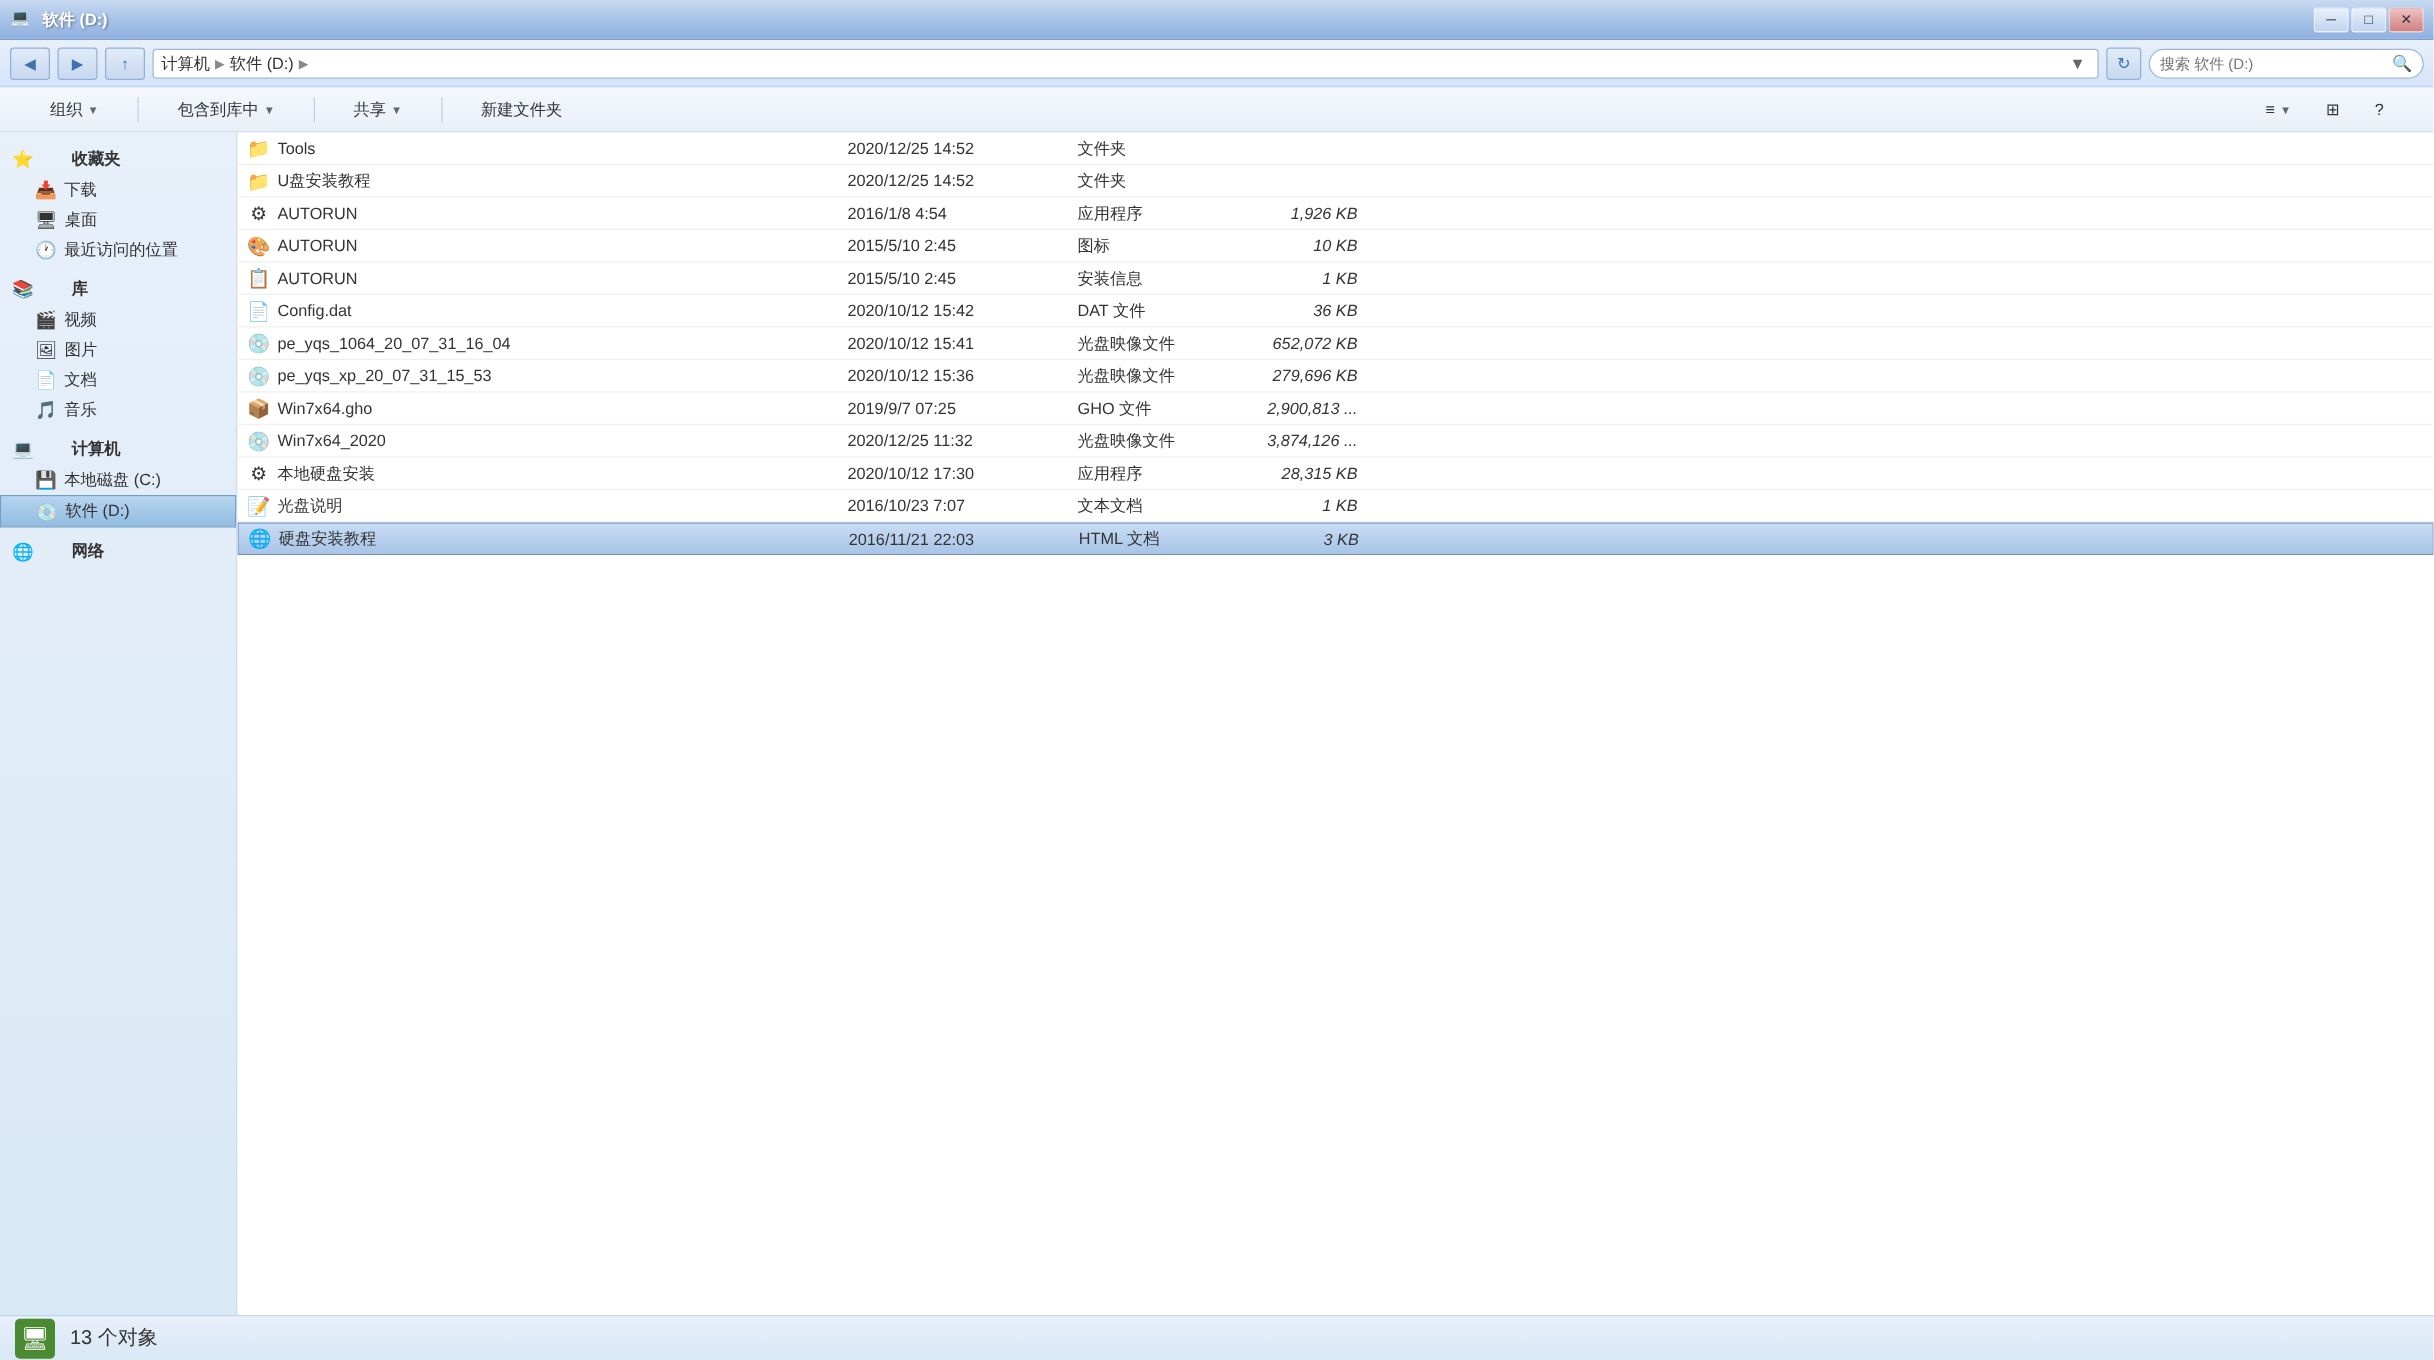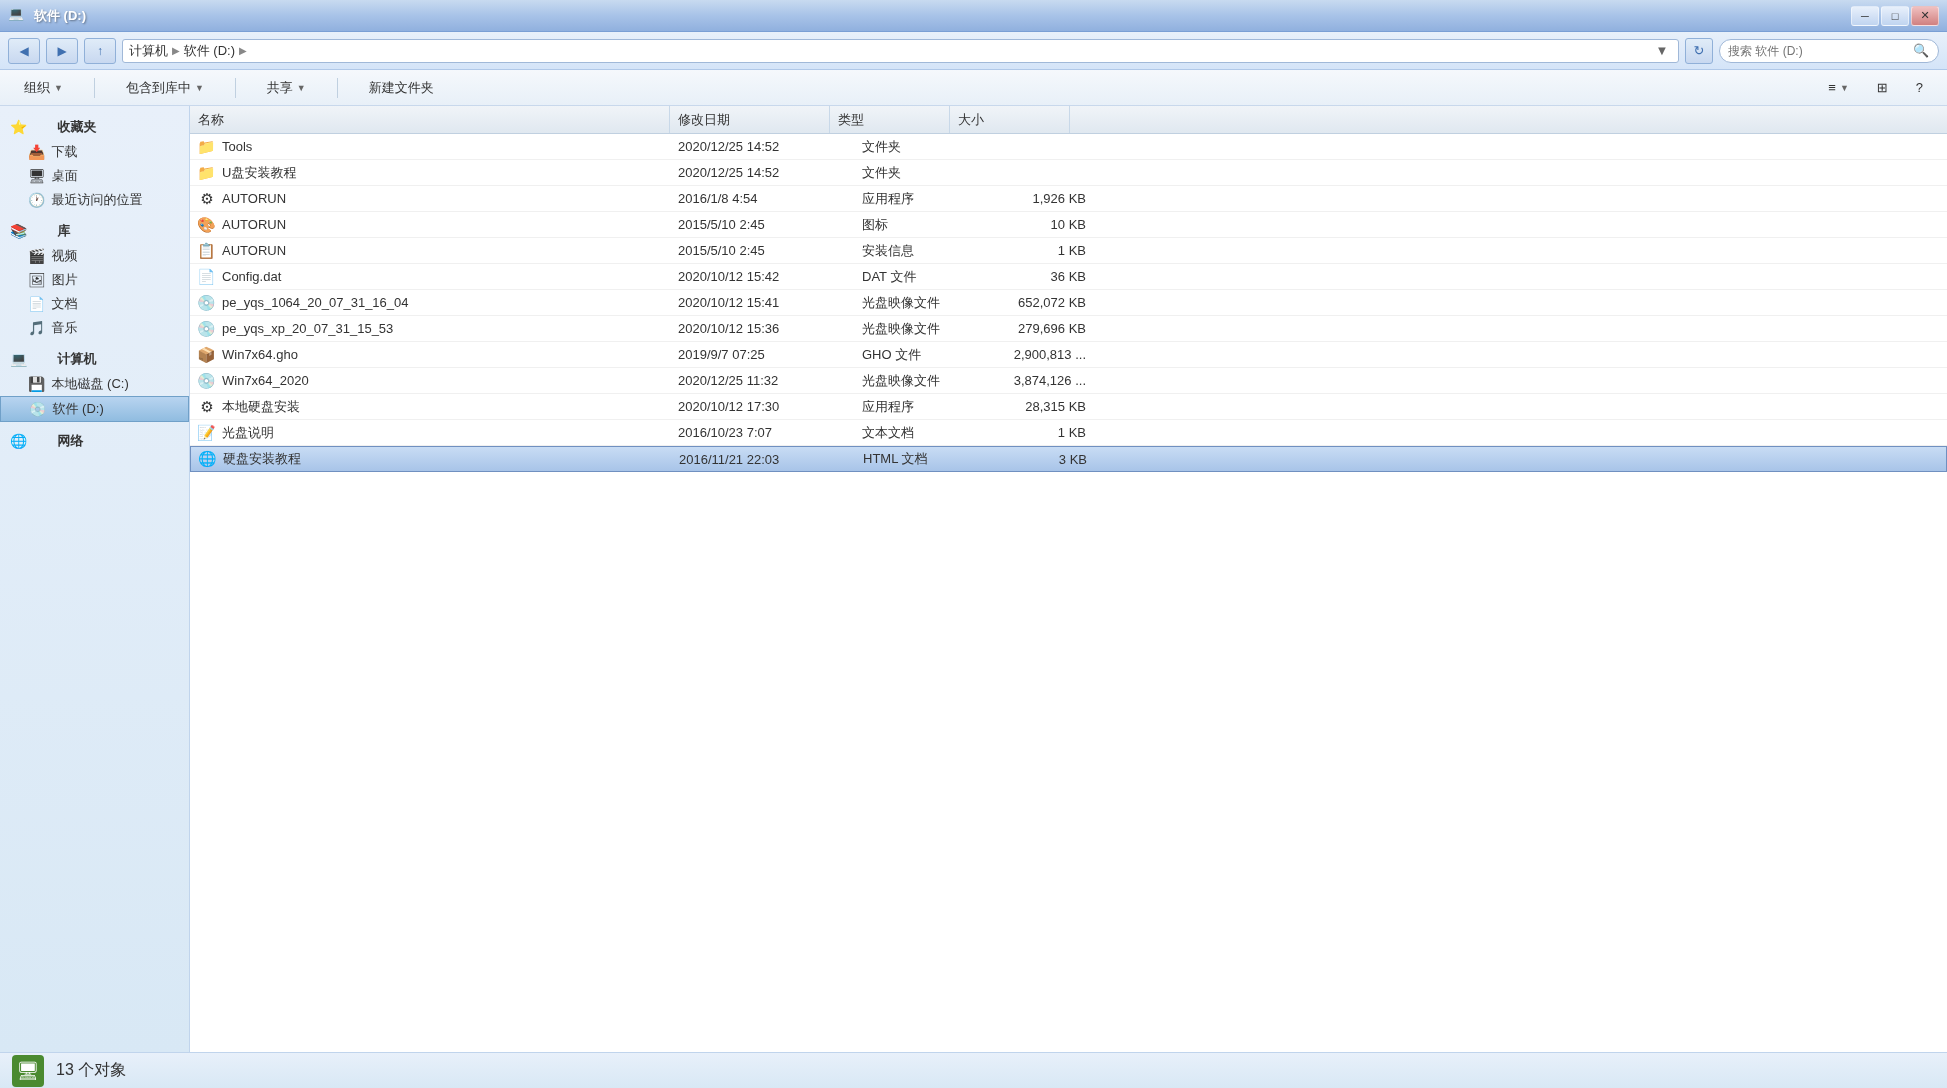--- a/index.html
+++ b/index.html
@@ -137,21 +137,21 @@
       background: transparent;
     }
     .search-icon-span { color: #666; }
 
     
     .toolbar {
       height: 36px;
       background: linear-gradient(to bottom, #f5f8fc, #e8f0f8);
       display: flex;
       align-items: center;
-      padding: 0 12px;
+      padding: 0 28px;
       gap: 15px;
       border-bottom: 1px solid #c8d8ec;
       justify-content: center;
     }
     .toolbar-btn {
       height: 28px;
       padding: 0 12px;
       background: transparent;
       border: none;
       cursor: pointer;
@@ -272,21 +272,21 @@
       white-space: nowrap;
       text-overflow: ellipsis;
       display: flex;
       align-items: center;
       gap: 6px;
       height: 100%;
     }
     .cell-name { width: 480px; }
     .cell-date { width: 160px; }
     .cell-type { width: 120px; margin-left: 24px; }
-    .cell-size { width: 120px; text-align: right; justify-content: flex-end; }
+    .cell-size { width: 120px; text-align: right; justify-content: flex-end; font-style: italic; }
 
     
     .file-icon {
       width: 18px;
       height: 18px;
       display: inline-flex;
       align-items: center;
       justify-content: center;
       font-size: 15px;
       flex-shrink: 0;
@@ -453,26 +453,20 @@
     <div class="sidebar-section">
       <div class="sidebar-header">
         <span class="sidebar-header-icon">🌐</span>
         <span class="sidebar-header-label">网络</span>
       </div>
     </div>
   </div>
 
   <div class="file-area">
 
-    <div class="col-headers">
-      <div class="col-header col-name">名称</div>
-      <div class="col-header col-date">修改日期</div>
-      <div class="col-header col-type">类型</div>
-      <div class="col-header col-size">大小</div>
-    </div>
 
     <div id="file-list">
         <div class="file-row">
       <div class="file-cell cell-name">
         <span class="file-icon">📁</span>
         <span>Tools</span>
       </div>
       <div class="file-cell cell-date">2020/12/25 14:52</div>
       <div class="file-cell cell-type">文件夹</div>
       <div class="file-cell cell-size"></div>

